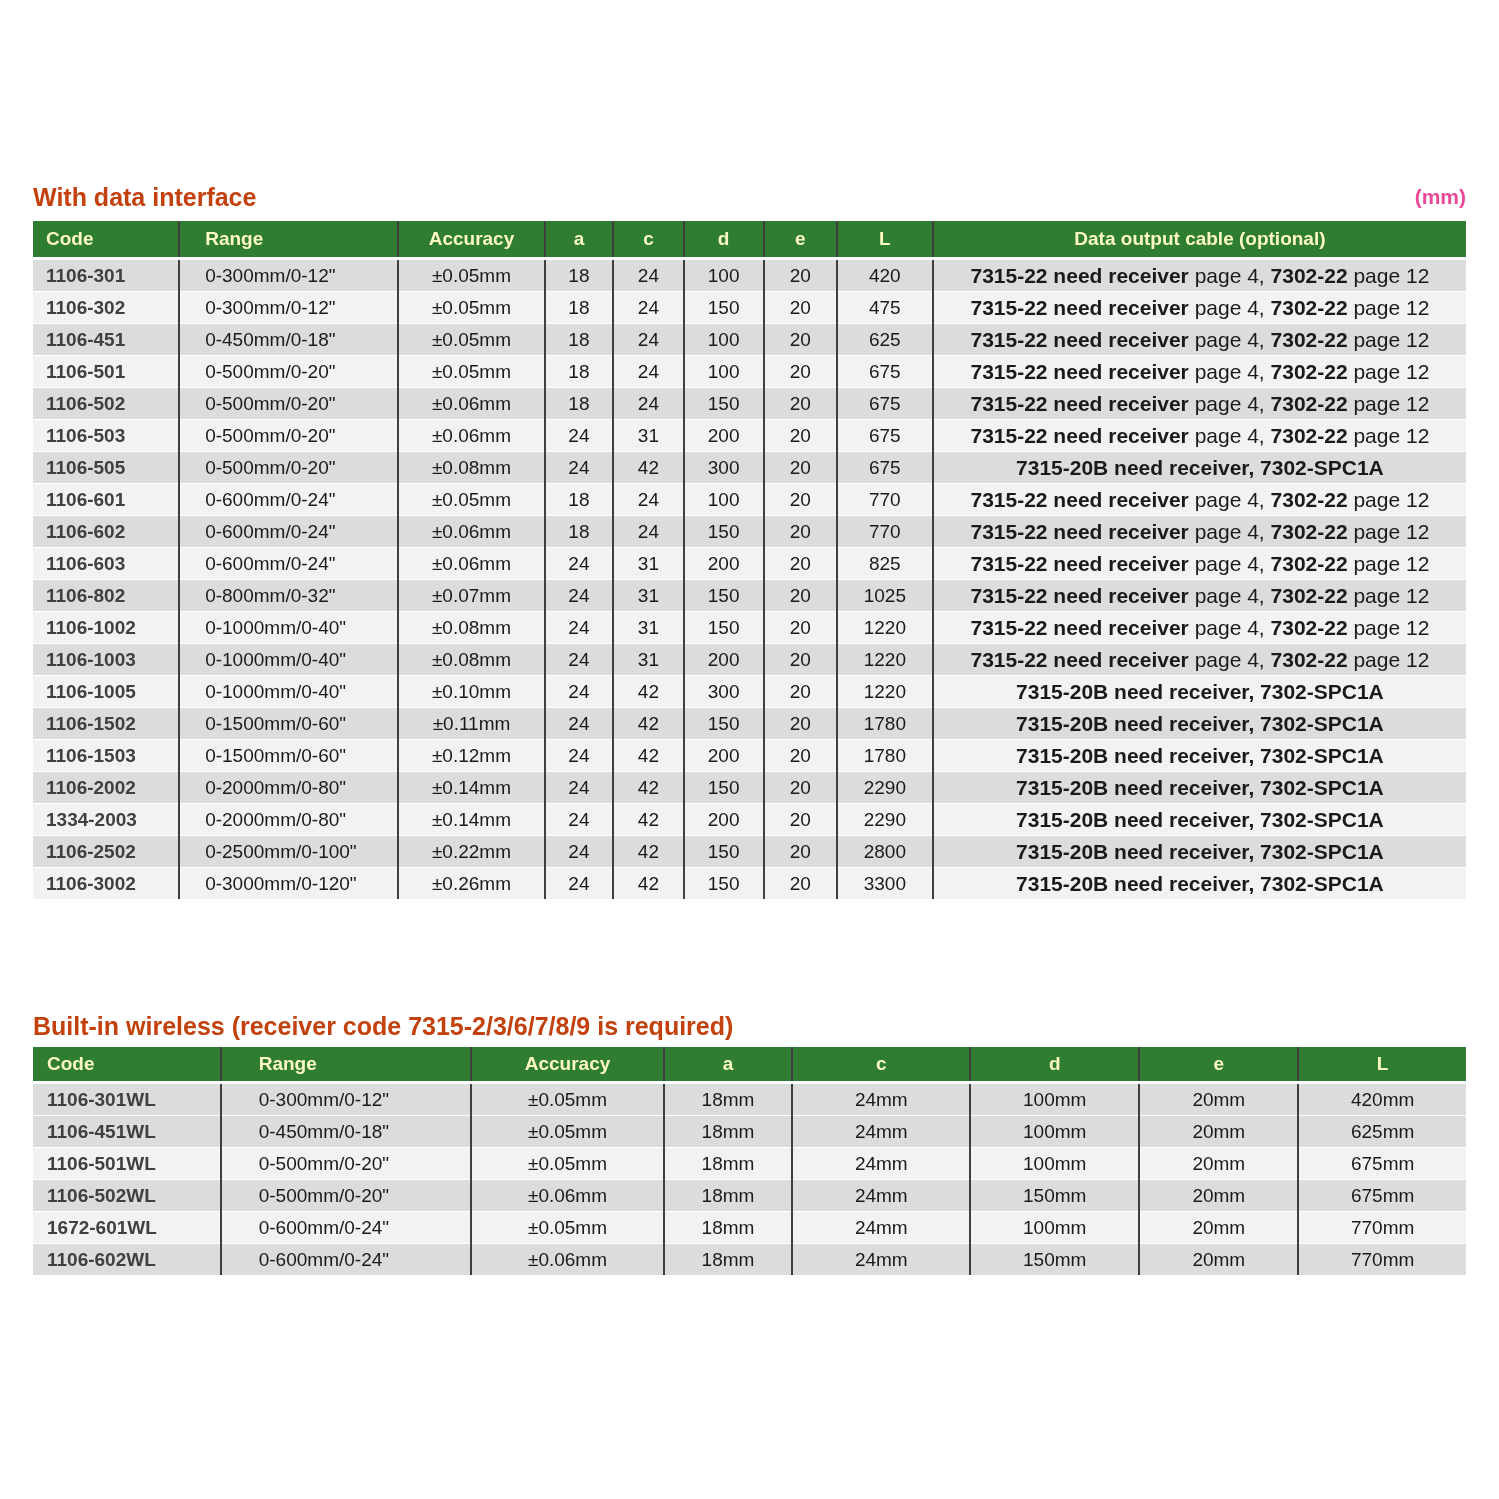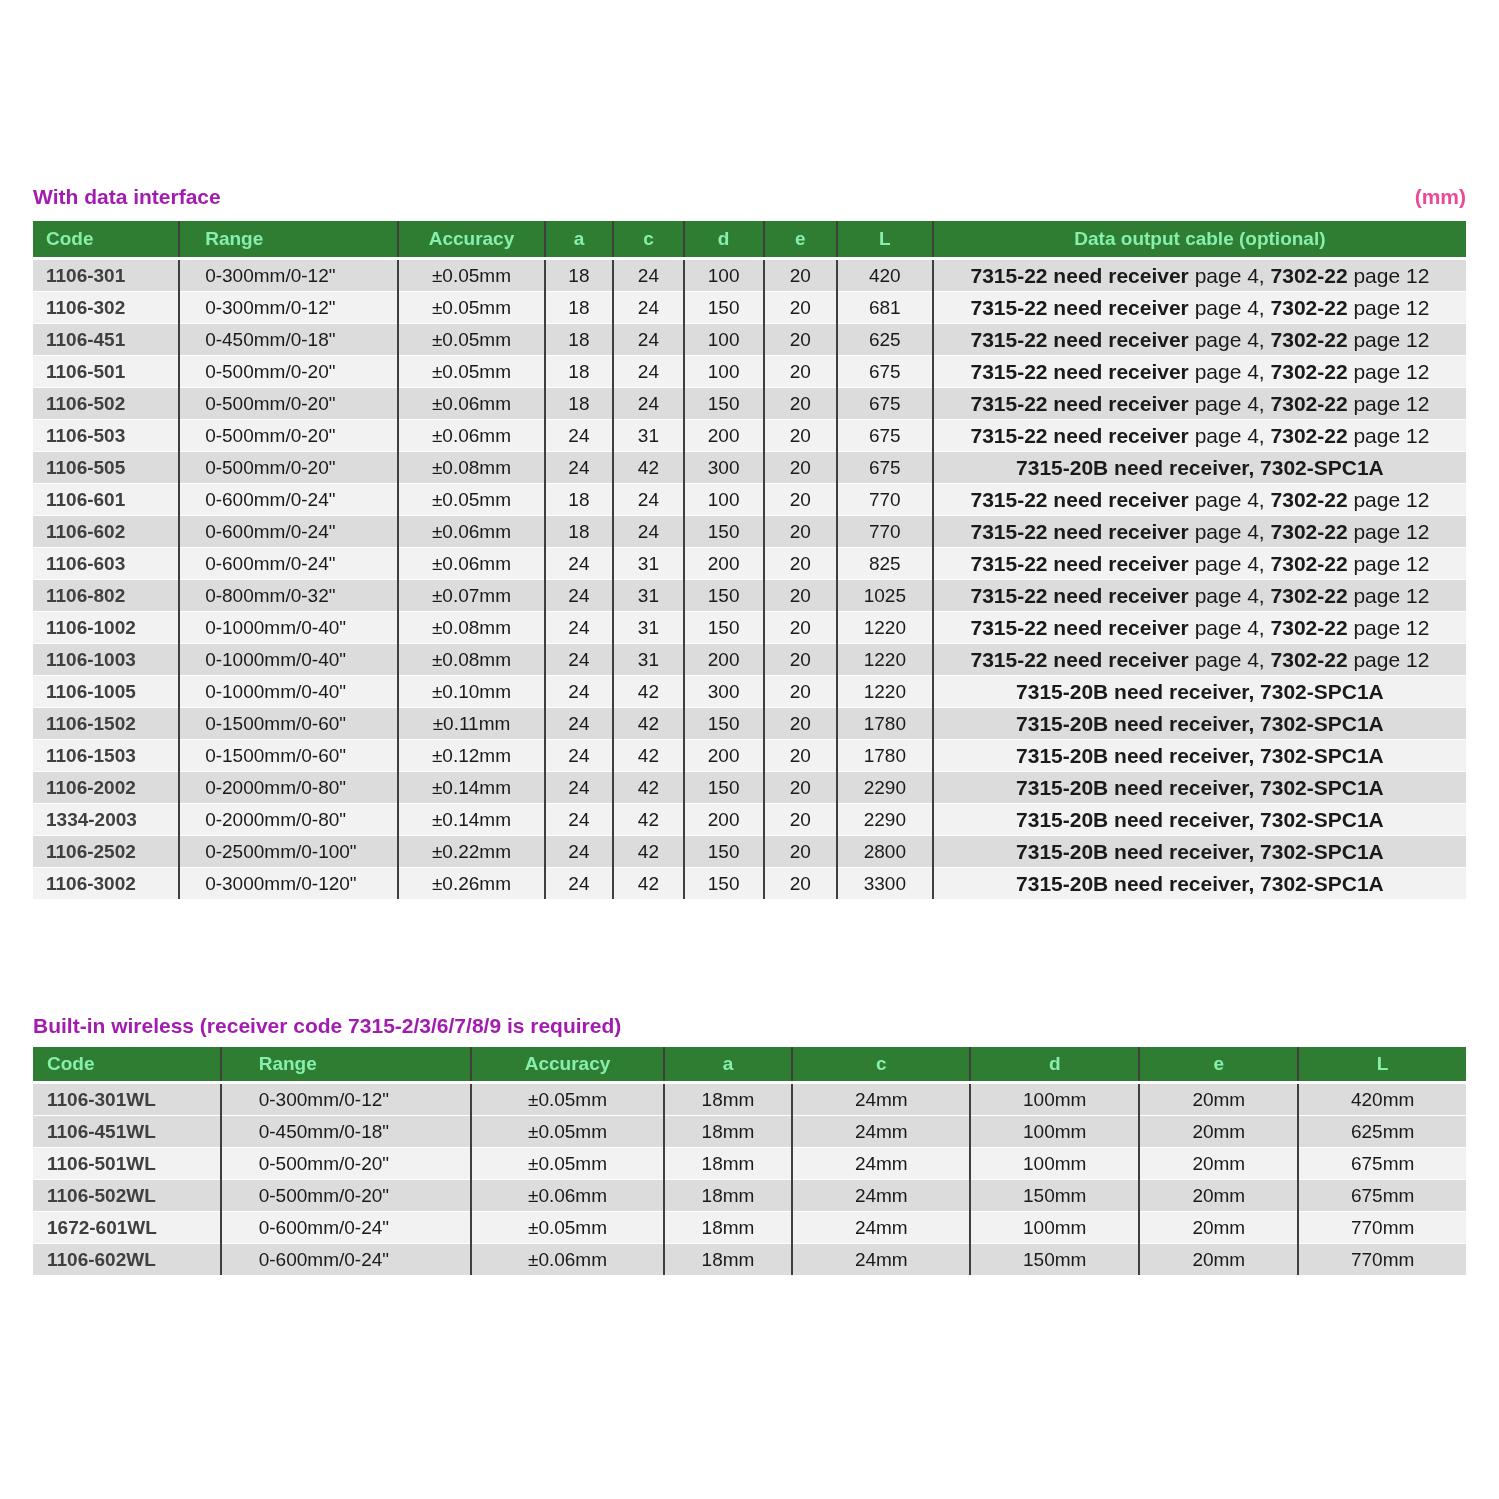--- a/index.html
+++ b/index.html
@@ -9,28 +9,28 @@
     font-family:"Liberation Sans", sans-serif;
     color:#1a1a1a;
     -webkit-font-smoothing:antialiased;
   }
   .page { padding:186px 33px 0 33px; }
 
   .title-row {
     display:flex; justify-content:space-between; align-items:flex-end;
     margin-bottom:13px;
   }
-  .sec-title { font-size:21px; font-weight:bold; color:#a21caf; line-height:22px; }
+  .sec-title { font-size:25px; font-weight:bold; color:#c2410c; line-height:22px; }
   .unit-label { font-size:21px; font-weight:bold; color:#ec4899; line-height:22px; }
 
   table { width:100%; border-collapse:collapse; table-layout:fixed; }
 
   th {
     background:#2e7d33;
-    color:#86efac;
+    color:#fef9c3;
     font-size:19px; font-weight:bold;
     text-align:center;
     padding:0;
     border-bottom:3px solid #ffffff;
   }
   #table1 th { height:36px; }
   #table2 th { height:34px; }
 
   td {
     font-size:19px;
@@ -107,21 +107,21 @@
           <td class="c8 cable"><b>7315-22 need receiver</b><span> page 4, </span><b>7302-22</b><span> page 12</span></td>
         </tr>
         <tr class="even">
           <td class="c0 code">1106-302</td>
           <td class="c1">0-300mm/0-12"</td>
           <td class="c2">±0.05mm</td>
           <td class="c3">18</td>
           <td class="c4">24</td>
           <td class="c5">150</td>
           <td class="c6">20</td>
-          <td class="c7">681</td>
+          <td class="c7">475</td>
           <td class="c8 cable"><b>7315-22 need receiver</b><span> page 4, </span><b>7302-22</b><span> page 12</span></td>
         </tr>
         <tr class="odd">
           <td class="c0 code">1106-451</td>
           <td class="c1">0-450mm/0-18"</td>
           <td class="c2">±0.05mm</td>
           <td class="c3">18</td>
           <td class="c4">24</td>
           <td class="c5">100</td>
           <td class="c6">20</td>

